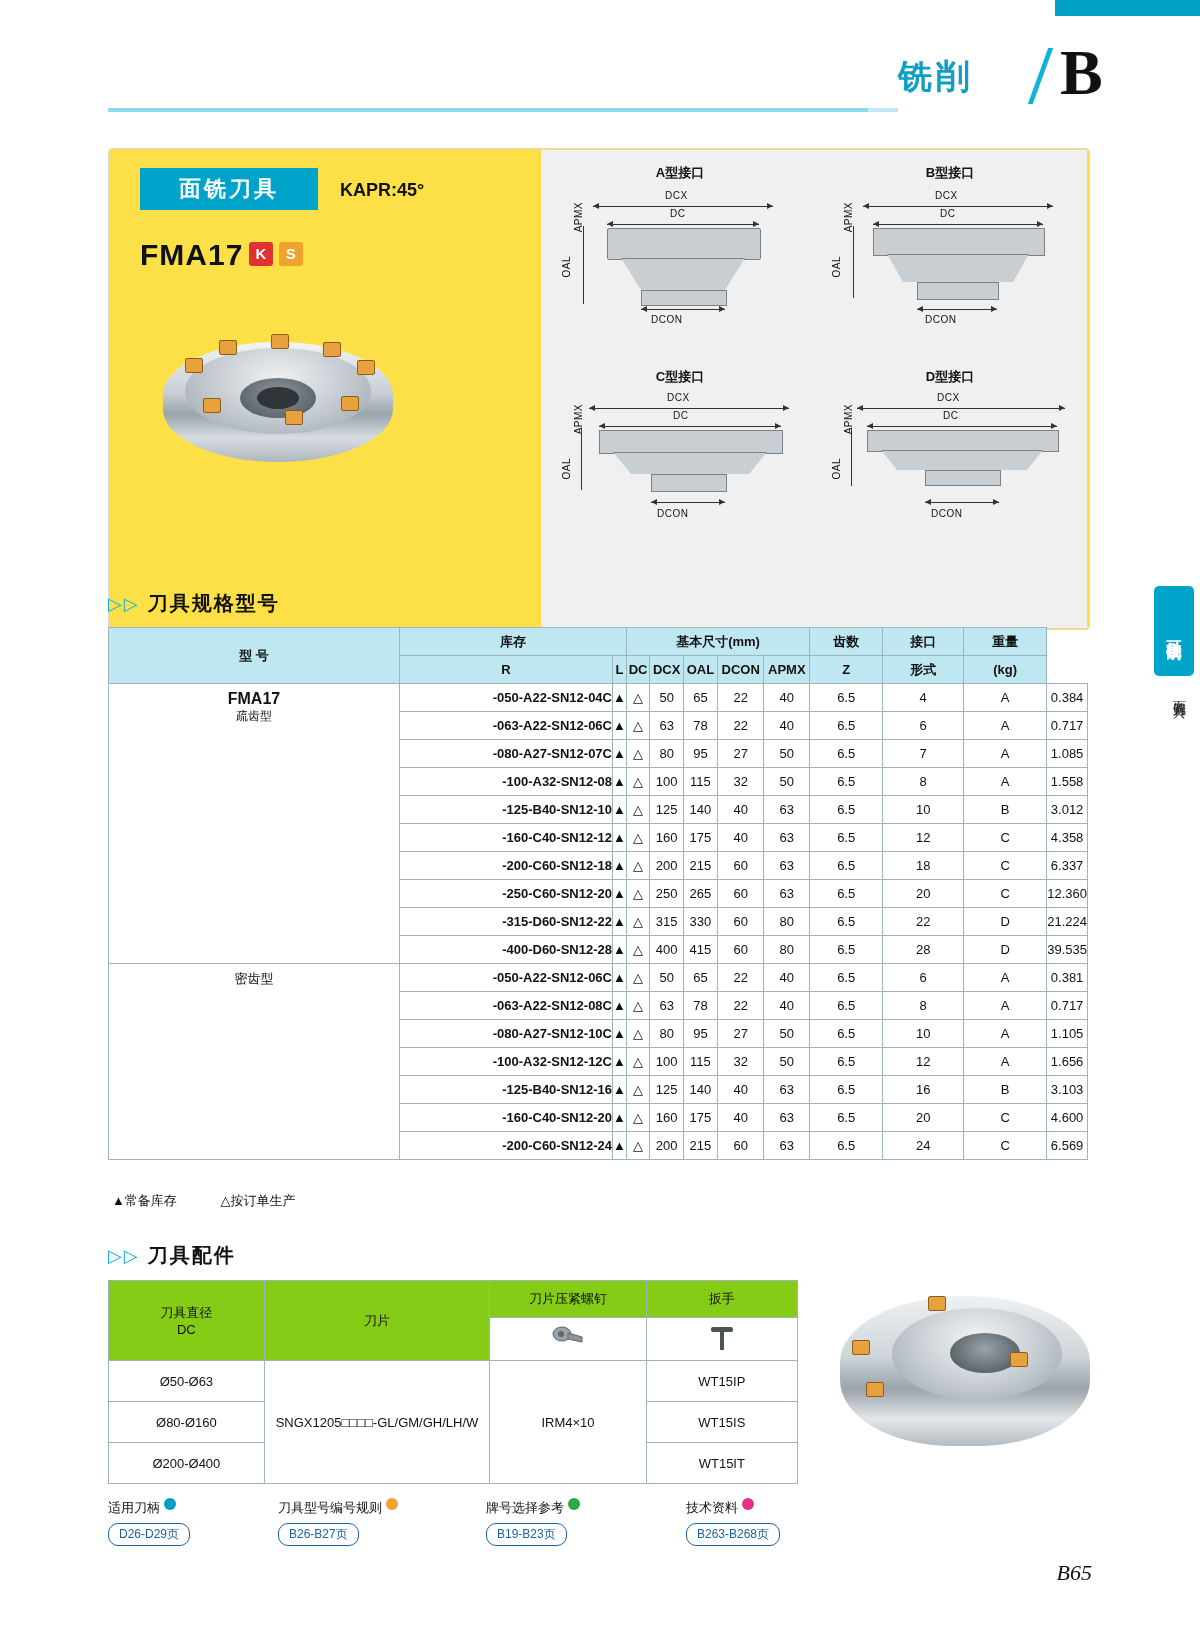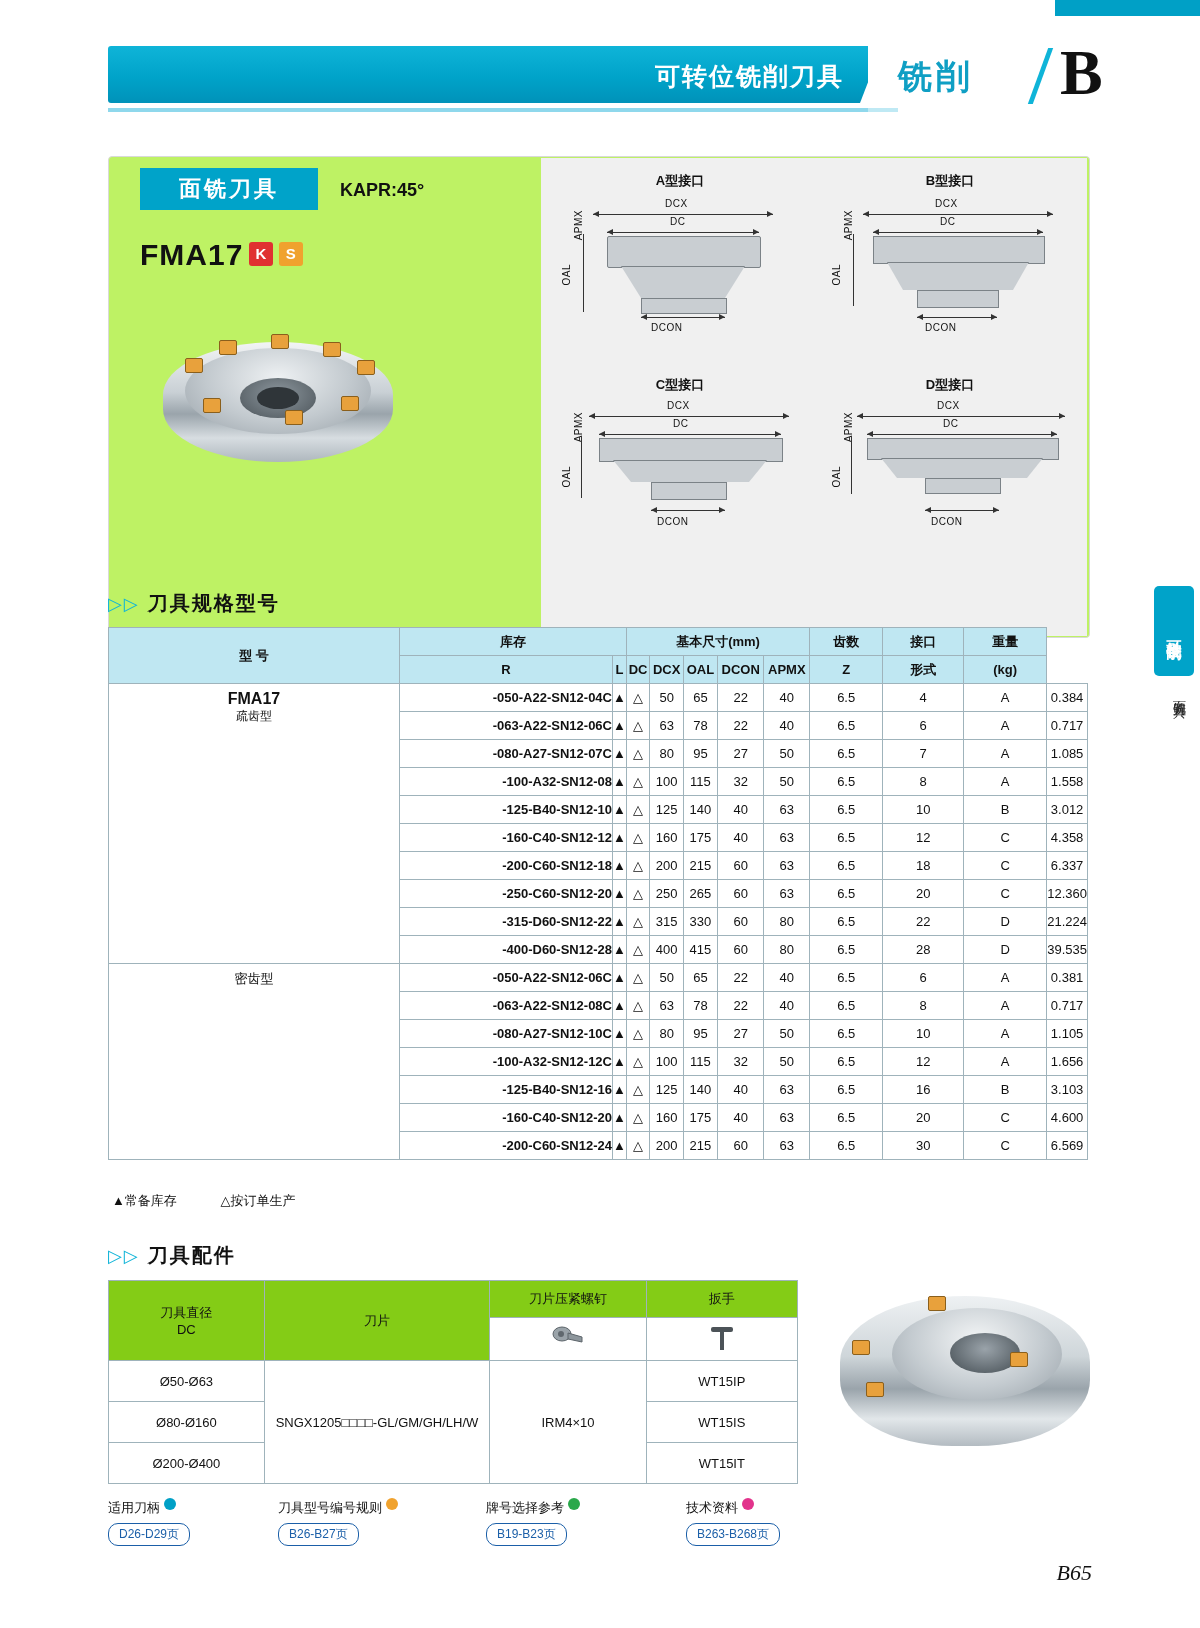--- a/index.html
+++ b/index.html
@@ -18,21 +18,21 @@
   .header .cyanbar .title{position:absolute;right:24px;top:14px;color:#fff;font-size:25px;font-weight:bold;letter-spacing:2px;}
   .header .whitewedge{position:absolute;left:752px;top:0;width:200px;height:57px;background:#fff;
      clip-path:polygon(22px 0,200px 0,200px 57px,0 57px);}
   .header .bigcn{position:absolute;left:790px;top:8px;font-size:34px;font-weight:bold;color:#0f9fc4;letter-spacing:4px;}
   .header .slash{position:absolute;left:930px;top:2px;width:5px;height:56px;background:#0fb4d8;transform:skewX(-20deg);}
   .header .letter{position:absolute;left:952px;top:-10px;font-size:64px;font-weight:bold;color:#111;font-family:"Liberation Serif",serif;}
   .header .underline{position:absolute;left:0;top:62px;width:790px;height:4px;background:#bfe9f4;}
   .header .underline2{position:absolute;left:0;top:62px;width:760px;height:4px;background:#8fd8ec;}
 
   
-  .card{position:absolute;left:108px;top:156px;width:980px;height:480px;background:#bef264;border:1px solid #d9d9d9;border-radius:4px;}
+  .card{position:absolute;left:108px;top:148px;width:980px;height:480px;background:#fde047;border:1px solid #d9d9d9;border-radius:4px;}
   .tag{position:absolute;left:140px;top:168px;width:178px;height:42px;background:#00a3c9;color:#fff;
       display:flex;align-items:center;justify-content:center;font-size:22px;font-weight:bold;letter-spacing:3px;}
   .kapr{position:absolute;left:340px;top:180px;font-size:18px;font-weight:bold;}
   .model{position:absolute;left:140px;top:238px;font-size:30px;font-weight:bold;letter-spacing:1px;}
   .badge{display:inline-block;width:24px;height:24px;line-height:24px;text-align:center;color:#fff;font-size:15px;
      font-weight:bold;border-radius:3px;vertical-align:6px;margin-left:6px;}
   .badge.k{background:#e03131;}
   .badge.s{background:#f0a22e;}
 
   .matpanel{position:absolute;right:18px;top:150px;width:160px;height:62px;}
@@ -107,23 +107,20 @@
      color:#fff;font-size:15px;font-weight:bold;display:flex;align-items:center;justify-content:center;}
   .sidetab .inner{writing-mode:vertical-rl;letter-spacing:1px;line-height:20px;}
   .sidelabel{position:absolute;right:12px;top:690px;width:28px;font-size:13px;writing-mode:vertical-rl;letter-spacing:2px;color:#222;}
 </style>
 </head>
 <body>
 
 <div class="top-accent"></div>
 
 <div class="header">
-  <div class="cyanbar">
-    <div class="title">可转位铣削刀具</div>
-  </div>
   <div class="whitewedge"></div>
   <div class="bigcn">铣削</div>
   <div class="slash"></div>
   <div class="letter">B</div>
   <div class="underline"></div>
   <div class="underline2"></div>
 </div>
 
 <div class="card">
 
@@ -480,21 +477,21 @@
       </tr>
       <tr>
         <td class="model-col" style="width: 198px;">-200-C60-SN12-24</td>
         <td>▲</td>
         <td>△</td>
         <td>200</td>
         <td>215</td>
         <td>60</td>
         <td>63</td>
         <td>6.5</td>
-        <td>30</td>
+        <td>24</td>
         <td>C</td>
         <td>6.569</td>
       </tr>
     </tbody>
 </table>
 
 <div class="notes">
   <span>▲常备库存</span>
   <span>△按订单生产</span>
 </div>

